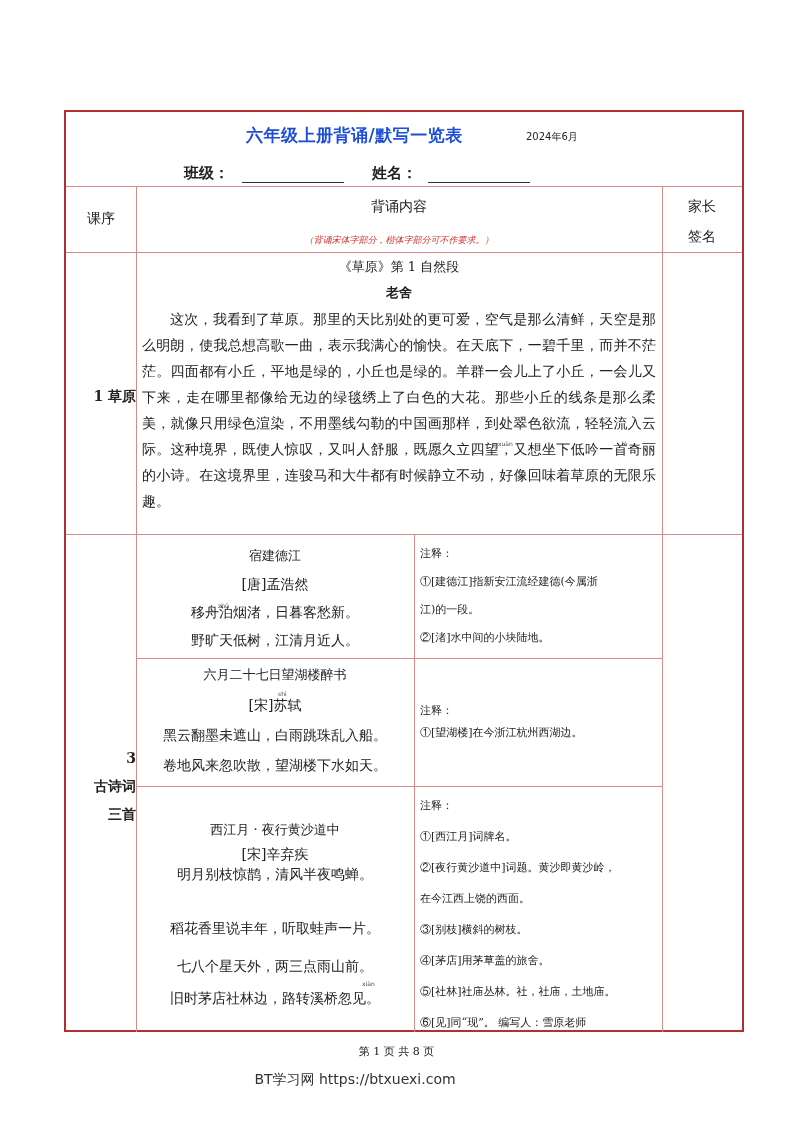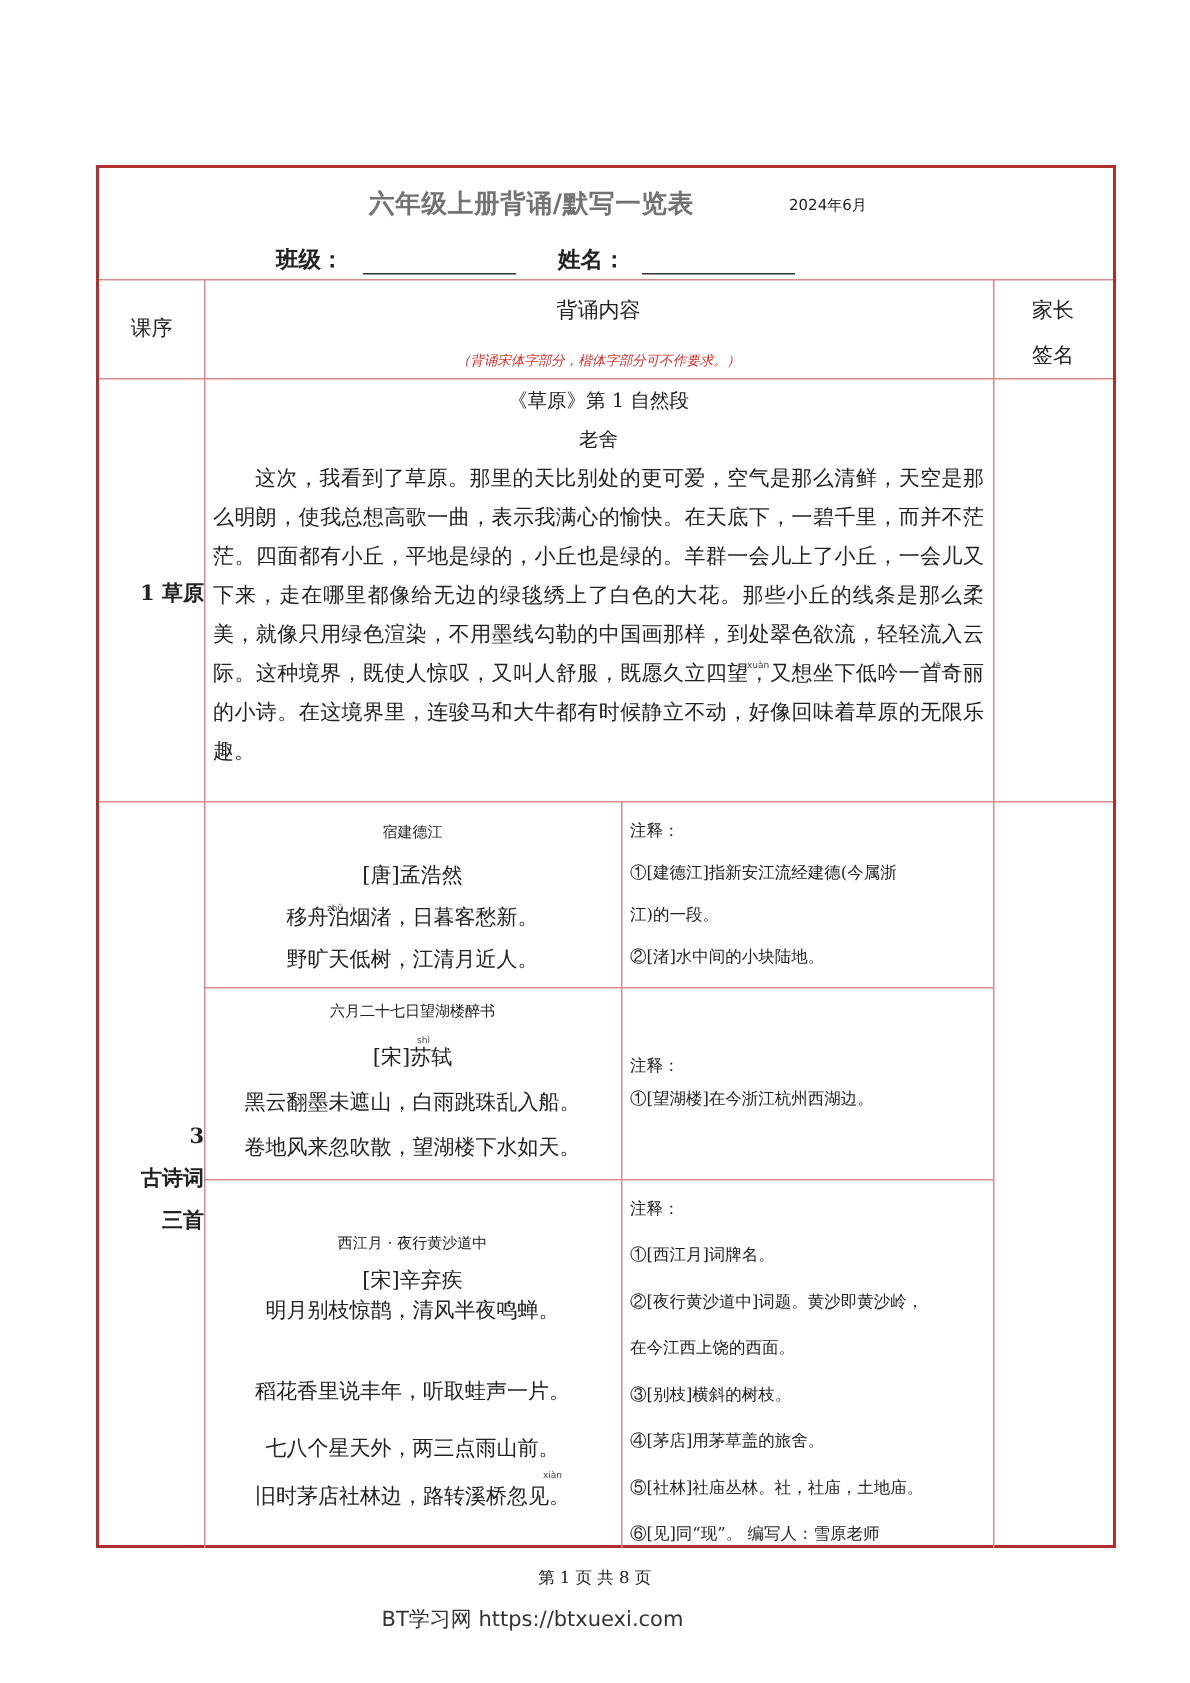--- a/index.html
+++ b/index.html
@@ -3,33 +3,33 @@
   <meta charset="utf-8">
   <style>
     html, body { margin: 0; padding: 0; background: #ffffff; }
     body { width: 793px; height: 1122px; position: relative; overflow: hidden;
            font-family: "DejaVu Serif", "Liberation Serif", serif; color: #222; }
     .sheet { position: absolute; left: 64px; top: 110px; width: 680px; height: 922px;
              border: 2px solid #b03030; box-sizing: border-box; }
     .abs { position: absolute; }
     .hline { position: absolute; height: 1px; background: #d88a8a; }
     .vline { position: absolute; width: 1px; background: #d88a8a; }
-    .title { left: 180px; top: 12px; font-size: 17px; color: #737373; font-weight: bold;
+    .title { left: 180px; top: 12px; font-size: 17px; color: #1d4ed8; font-weight: bold;
              font-family: "DejaVu Sans", "Liberation Sans", sans-serif; letter-spacing: 0.5px; }
     .date { left: 460px; top: 18px; font-size: 10px; color: #222;
             font-family: "DejaVu Sans", sans-serif; }
     .cls-label { left: 120px; top: 52px; font-size: 15px; font-weight: bold; }
     .blank { position: absolute; border-bottom: 1px solid #333; height: 18px; }
     .hdr { font-size: 14px; text-align: center; font-family: "DejaVu Sans", sans-serif; }
     .note-red { font-size: 9px; color: #d2322d; text-align: center; font-style: italic; }
     .lesson { font-size: 14px; font-weight: bold; text-align: right; line-height: 28px; }
     .para { font-size: 14px; line-height: 26px; text-align: justify; }
     .para p { margin: 0; text-indent: 28px; }
     .center { text-align: center; }
-    .poem-title { font-size: 10px; }
+    .poem-title { font-size: 13px; }
     .poem-line { font-size: 14px; }
     .notes { font-size: 11px; line-height: 28px; }
     .pinyin { position: absolute; font-size: 6px; color: #444; font-family: "DejaVu Sans", sans-serif; }
     .footer { position: absolute; top: 1044px; left: 0; width: 793px; text-align: center; font-size: 11px; }
     .site { position: absolute; top: 1071px; left: 0; width: 710px; text-align: center; font-size: 14px;
             color: #333; font-family: "DejaVu Sans", sans-serif; }
   </style>
 </head>
 <body>
 
@@ -52,21 +52,21 @@
   <div class="hline" style="left:70px; top:674px; width:526px;"></div>
 
   <div class="abs hdr" style="left:0; top:98px; width:70px;">课序</div>
   <div class="abs hdr" style="left:70px; top:86px; width:526px;">背诵内容</div>
   <div class="abs note-red" style="left:70px; top:122px; width:526px;">（背诵宋体字部分，楷体字部分可不作要求。）</div>
   <div class="abs hdr" style="left:596px; top:86px; width:80px;">家长</div>
   <div class="abs hdr" style="left:596px; top:116px; width:80px;">签名</div>
 
   <div class="abs lesson" style="left:0; top:270px; width:70px;">1 草原</div>
   <div class="abs center" style="left:70px; top:146px; width:526px; font-size:13px;">《草原》第 1 自然段</div>
-  <div class="abs center" style="left:70px; top:172px; width:526px; font-size:13px;">老舍</div>
+  <div class="abs center" style="left:70px; top:172px; width:526px; font-size:13px;font-weight:bold;">老舍</div>
   <div class="abs para" style="left:76px; top:194px; width:514px;">
     <p>这次，我看到了草原。那里的天比别处的更可爱，空气是那么清鲜，天空是那么明朗，使我总想高歌一曲，表示我满心的愉快。在天底下，一碧千里，而并不茫茫。四面都有小丘，平地是绿的，小丘也是绿的。羊群一会儿上了小丘，一会儿又下来，走在哪里都像给无边的绿毯绣上了白色的大花。那些小丘的线条是那么柔美，就像只用绿色渲染，不用墨线勾勒的中国画那样，到处翠色欲流，轻轻流入云际。这种境界，既使人惊叹，又叫人舒服，既愿久立四望，又想坐下低吟一首奇丽的小诗。在这境界里，连骏马和大牛都有时候静立不动，好像回味着草原的无限乐趣。</p>
   </div>
   <span class="pinyin" style="left:432px; top:328px;">xuàn</span>
   <span class="pinyin" style="left:556px; top:328px;">lè</span>
 
   <div class="abs lesson" style="left:0; top:632px; width:70px;">
     <div>3</div>
     <div>古诗词</div>
     <div>三首</div>

